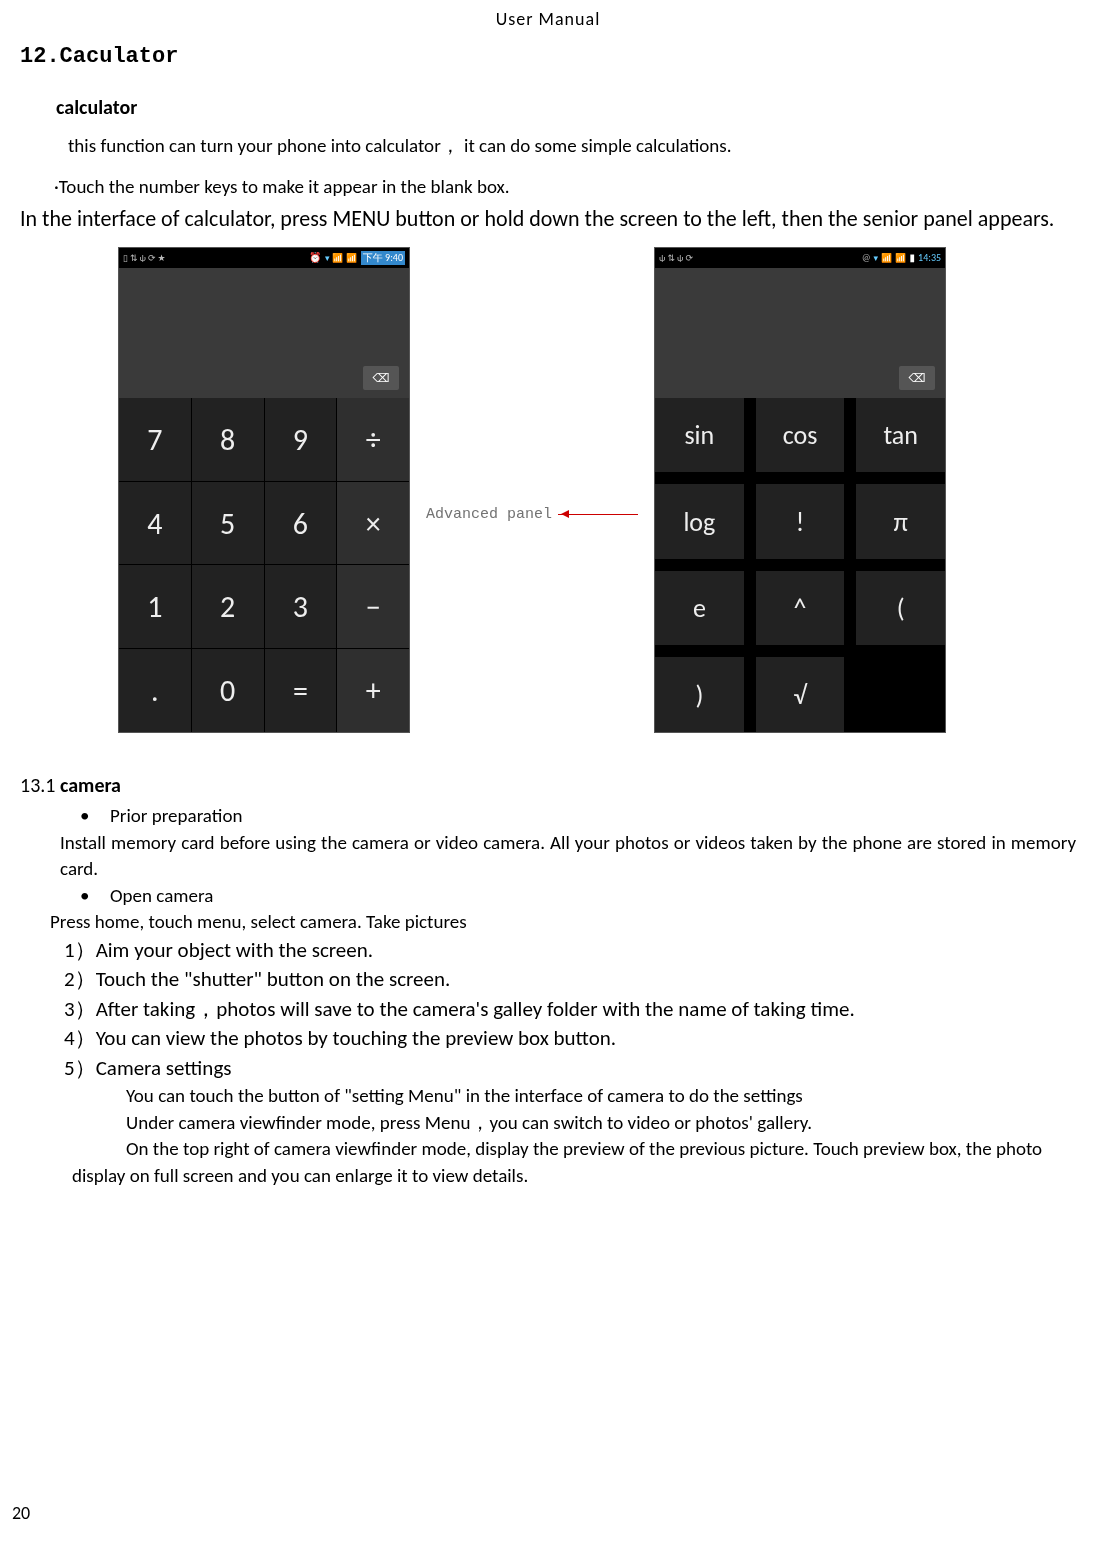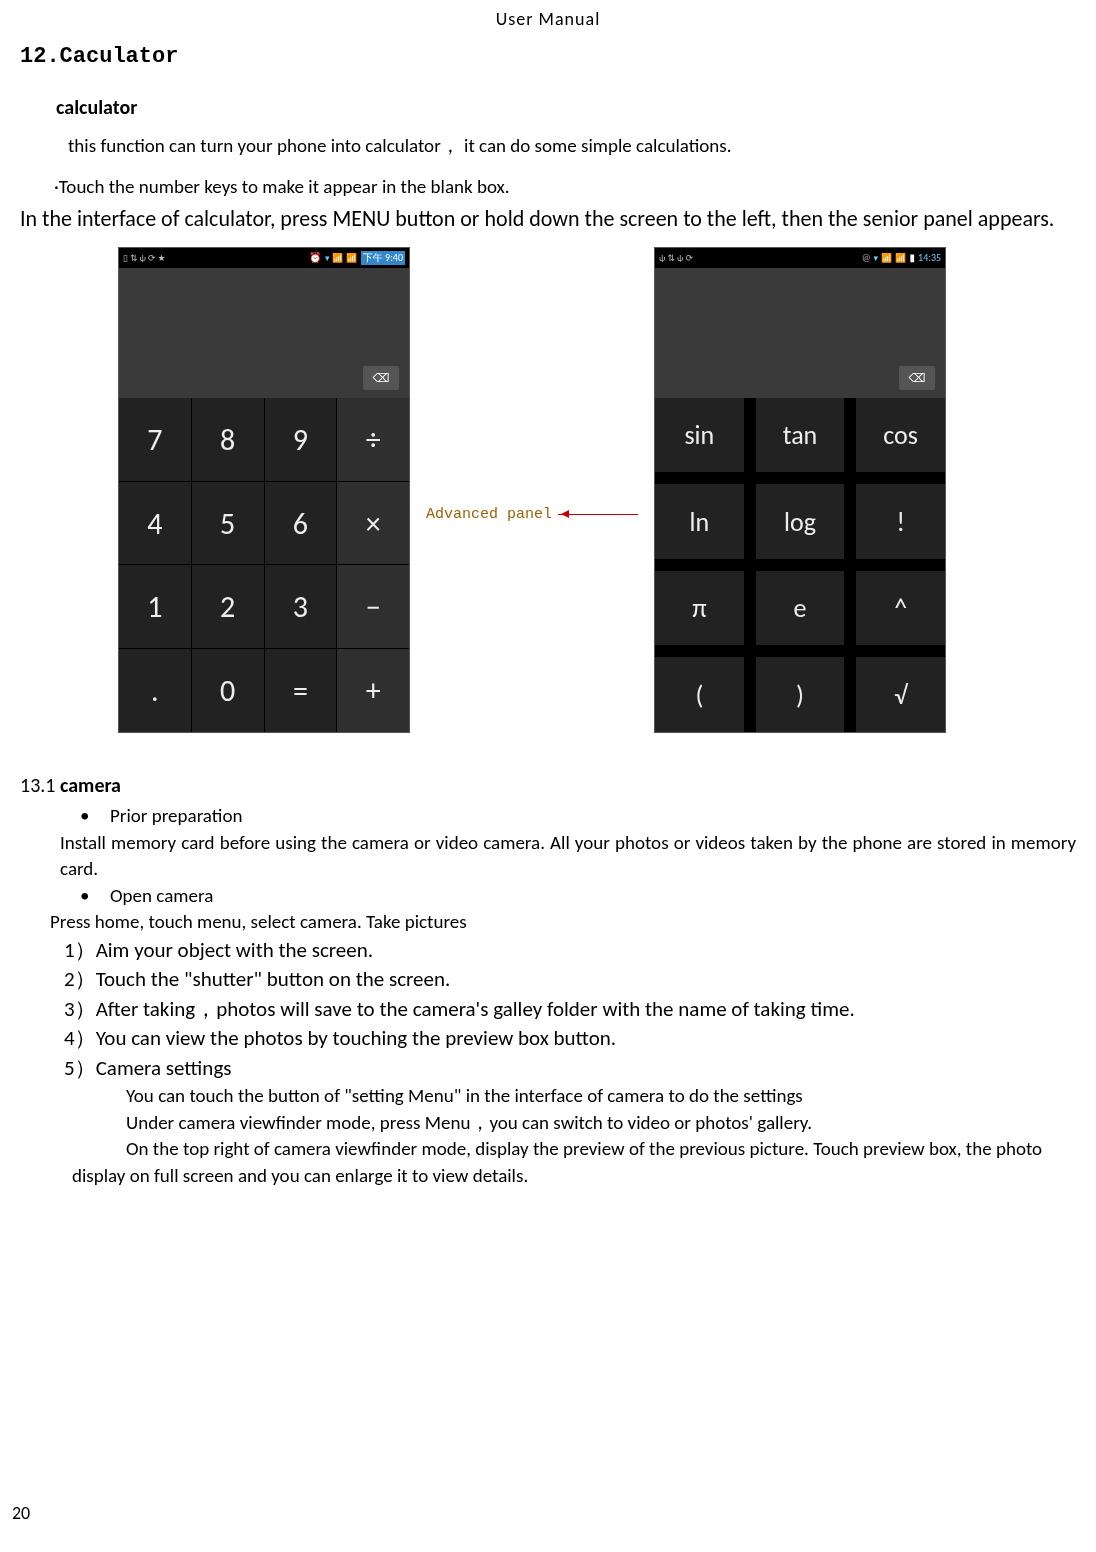--- a/index.html
+++ b/index.html
@@ -134,21 +134,21 @@
       font-weight: 300;
     }
     .arrow-area {
       display: flex;
       align-items: center;
       gap: 6px;
       margin-top: 50px;
     }
     .arrow-label {
       font-family: "Courier New", monospace;
-      color: #a16207;
+      color: #737373;
       font-size: 15px;
       white-space: nowrap;
     }
     .arrow {
       width: 80px;
       height: 1px;
       background: #c00;
       position: relative;
     }
     .arrow::before {
@@ -274,23 +274,22 @@
           <span class="sig-icon">📶</span>
           <span style="color:#fff;font-size:10px">▮</span>
           <span class="time-blue2">14:35</span>
         </div>
       </div>
       <div class="display-area">
         <div class="backspace">⌫</div>
       </div>
       <div class="keypad-adv">
         <div class="key-adv">sin</div>
+        <div class="key-adv">cos</div>
         <div class="key-adv">tan</div>
-        <div class="key-adv">cos</div>
-        <div class="key-adv">ln</div>
         <div class="key-adv">log</div>
         <div class="key-adv">!</div>
         <div class="key-adv">π</div>
         <div class="key-adv">e</div>
         <div class="key-adv">^</div>
         <div class="key-adv">(</div>
         <div class="key-adv">)</div>
         <div class="key-adv">√</div>
       </div>
     </div>

